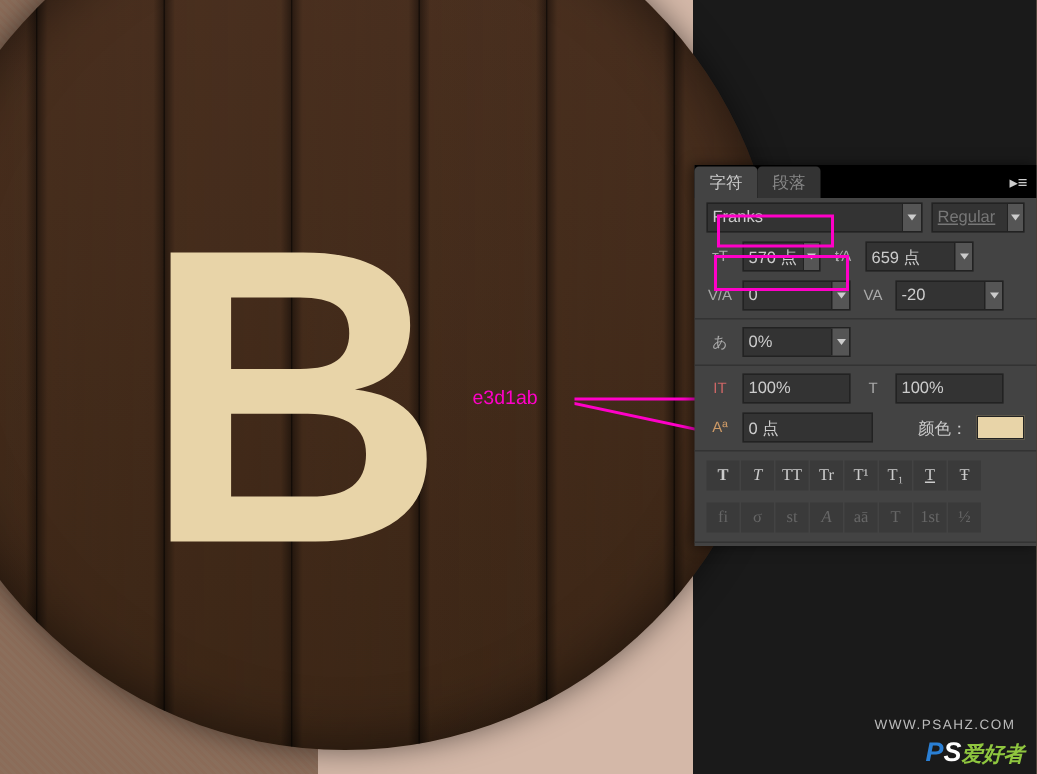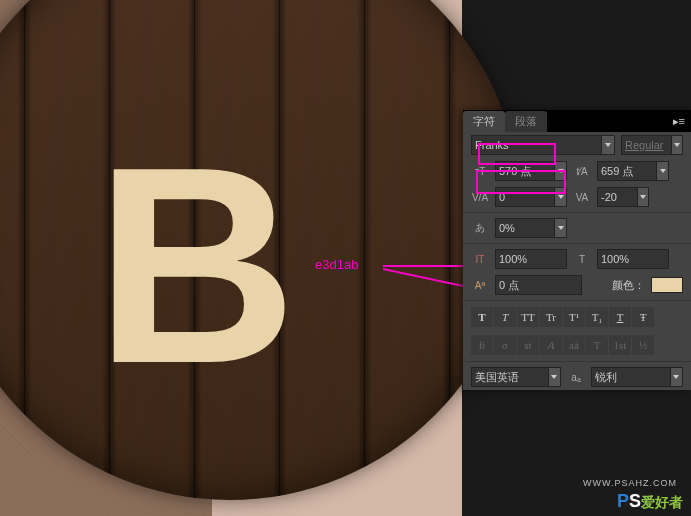--- a/index.html
+++ b/index.html
@@ -25,21 +25,21 @@
 .field{display:flex;align-items:center;background:#333;border:1px solid #222;height:20px}
 .field.dd{padding-right:0}
 .field input{background:transparent;border:none;color:#ccc;width:100%;font-size:11px;padding:0 3px;outline:none}
 .dd-btn{width:14px;height:18px;background:#555;display:flex;align-items:center;justify-content:center;cursor:pointer;border-left:1px solid #222}
 .dd-btn:after{content:"";border-top:4px solid #ccc;border-left:3px solid transparent;border-right:3px solid transparent}
 .ico{width:18px;height:18px;display:flex;align-items:center;justify-content:center;font-size:10px;color:#aaa;flex-shrink:0}
 .sep{height:1px;background:#333;margin:2px 0}
 .btnrow{display:flex;padding:4px 8px;gap:1px}
 .tbtn{width:22px;height:20px;background:#3a3a3a;display:flex;align-items:center;justify-content:center;font-size:11px;color:#ccc;cursor:pointer;font-family:Georgia,serif}
 .color-sw{width:32px;height:16px;background:#e8d4a8;border:1px solid #222;cursor:pointer}
-.watermark{position:absolute;right:8px;bottom:4px;font-size:18px;font-weight:bold;}
+.watermark{position:absolute;right:8px;bottom:4px;font-size:18px;font-weight:bold;font-style:italic}
 .watermark .p{color:#2a7fd4}.watermark .s{color:#fff}.watermark .rest{color:#8fc63f;font-size:14px}
 .url{position:absolute;right:14px;bottom:28px;color:#bbb;font-size:9px;letter-spacing:1px}
 </style>
 </head>
 <body>
 
 <div class="canvas">
   <div class="floral"></div>
   <div class="wood-circle">
     <div class="plank" style="left:0;width:85px"></div>
@@ -72,39 +72,39 @@
       <div class="dd-btn"></div>
     </div>
     <div class="field dd" style="width:62px">
       <input style="color: rgb(119, 119, 119); text-decoration: underline;" value="Regular">
       <div class="dd-btn"></div>
     </div>
   </div>
 
   <div class="row">
     <span class="ico">тT</span>
-    <div class="field dd" style="width:72px">
+    <div class="field dd" style="width:52px">
       <input value="570 点" style="">
       <div class="dd-btn"></div>
     </div>
     <span class="ico">t⁄A</span>
     <div class="field dd" style="width:72px">
       <input value="659 点" style="">
       <div class="dd-btn"></div>
     </div>
   </div>
 
   <div class="row">
     <span class="ico">V/A</span>
     <div class="field dd" style="width:72px">
       <input value="0" style="">
       <div class="dd-btn"></div>
     </div>
     <span class="ico">VA</span>
-    <div class="field dd" style="width:52px">
+    <div class="field dd" style="width:72px">
       <input value="-20" style="">
       <div class="dd-btn"></div>
     </div>
   </div>
 
   <div class="sep"></div>
 
   <div class="row">
     <span class="ico">あ</span>
     <div class="field dd" style="width:72px">
@@ -154,29 +154,18 @@
     <div class="tbtn" style="color:#666;">st</div>
     <div class="tbtn" style="color:#666;font-style:italic">A</div>
     <div class="tbtn" style="color:#666">aā</div>
     <div class="tbtn" style="color:#666">T</div>
     <div class="tbtn" style="color:#666">1st</div>
     <div class="tbtn" style="color:#666">½</div>
   </div>
 
   <div class="sep"></div>
 
-  <div class="row">
-    <div class="field dd" style="width:90px">
-      <input value="美国英语" style="">
-      <div class="dd-btn"></div>
-    </div>
-    <span class="ico">aₐ</span>
-    <div class="field dd" style="flex:1">
-      <input value="锐利" style="">
-      <div class="dd-btn"></div>
-    </div>
-  </div>
 </div>
 
 <div class="url">WWW.PSAHZ.COM</div>
 <div class="watermark">
   <span class="p">P</span><span class="s">S</span><span class="rest">爱好者</span>
 </div>
 
 </body></html>

